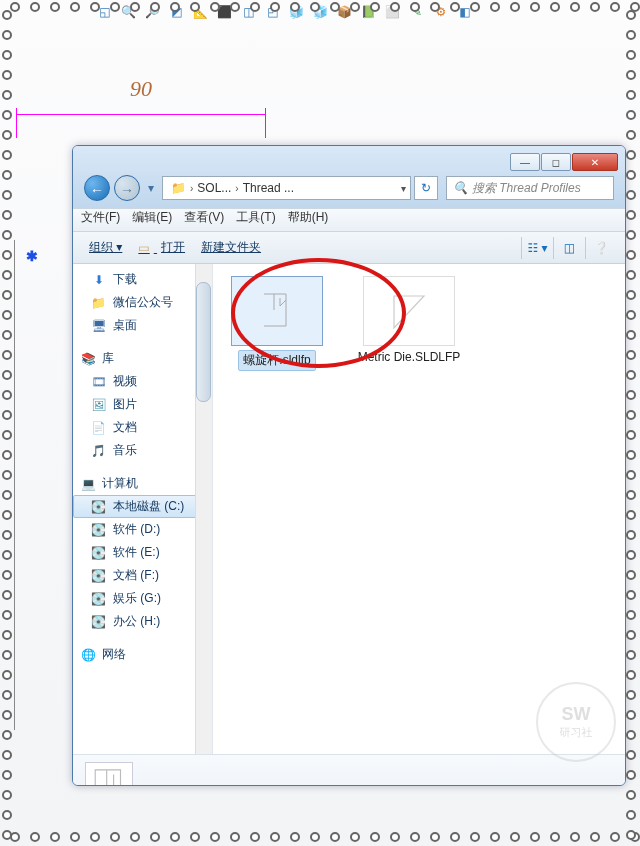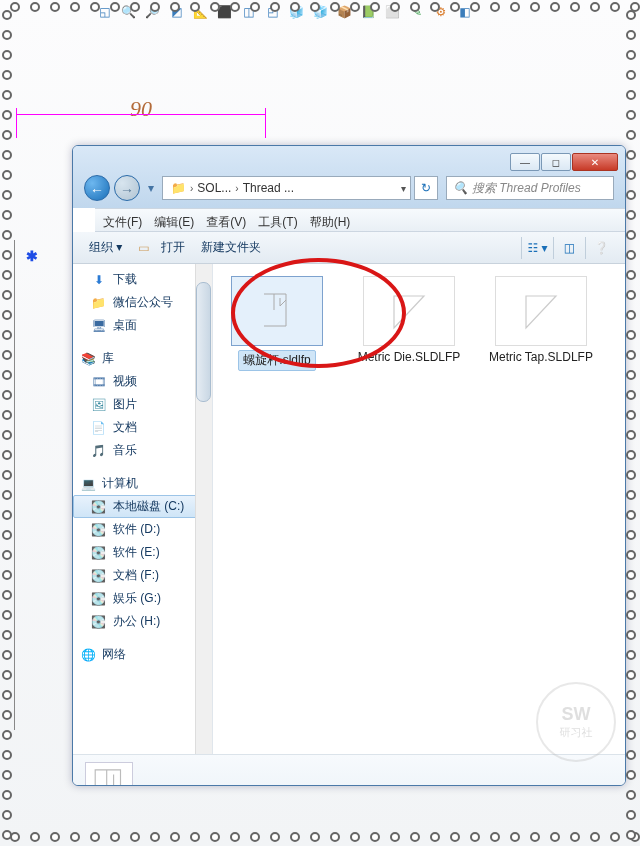--- a/index.html
+++ b/index.html
@@ -9,21 +9,21 @@
     .stamp-dot { position: absolute; width: 10px; height: 10px; border-radius: 50%; border: 2px solid #666; background: #fff; }
 
     .cad-area { position: absolute; top: 0; left: 0; width: 100%; height: 100%; background: linear-gradient(180deg, #fcfcfd 0%, #f2f4f6 100%); }
     .toolbar-icons { position: absolute; top: 2px; left: 95px; display: flex; gap: 4px; }
     .tb-icon { width: 20px; height: 20px; display: flex; align-items: center; justify-content: center; color: #3b7dbb; }
 
     .dim-line { position: absolute; top: 108px; left: 16px; width: 250px; height: 30px; }
     .dim-line .hline { position: absolute; top: 6px; left: 0; width: 100%; height: 1px; background: #f0f; }
     .dim-line .v1, .dim-line .v2 { position: absolute; top: 0; width: 1px; height: 30px; background: #f0f; }
     .dim-line .v1 { left: 0; } .dim-line .v2 { right: 0; }
-    .dim-label { position: absolute; top: 96px; left: 130px; color: #b36b3a; font-size: 22px; font-family: "Times New Roman", serif; font-style: italic; }
+    .dim-label { position: absolute; top: 76px; left: 130px; color: #b36b3a; font-size: 22px; font-family: "Times New Roman", serif; font-style: italic; }
     .sketch-box { position: absolute; left: 14px; top: 240px; width: 62px; height: 490px; }
     .sketch-box .vline { position: absolute; top: 0; left: 0; width: 1px; height: 100%; background: #888; }
     .sketch-box .vline2 { position: absolute; top: 0; left: 60px; width: 1px; height: 60px; background: #888; }
     .origin-mark { position: absolute; top: 248px; left: 26px; color: #1e4de6; font-size: 14px; font-weight: bold; }
 
     .win7-window { position: absolute; top: 145px; left: 72px; width: 554px; height: 641px; background: #fff; border: 1px solid #4b79a8; border-radius: 6px; box-shadow: 0 0 8px rgba(0,0,60,.25); overflow: hidden; }
     .win7-frame { background: linear-gradient(180deg, #d9e8f7, #c0d7ed); padding: 5px; }
     .titlebar { height: 22px; display: flex; justify-content: flex-end; align-items: center; background: transparent; padding: 0 2px; }
     .winbtn { width: 30px; height: 18px; margin-left: 1px; border: 1px solid #7a98b6; background: linear-gradient(#f4f9fd, #dbe8f4); border-radius: 2px; display: flex; align-items: center; justify-content: center; font-size: 10px; color: #444; }
     .winbtn.close { width: 46px; background: linear-gradient(#e98a7f, #c73a27); color: #fff; border-color: #a32; }
@@ -31,23 +31,23 @@
     .navback { width: 26px; height: 26px; border-radius: 50%; background: radial-gradient(circle at 30% 30%, #6db7ef, #1a6fb8); border: 1px solid #2a6aa8; display: flex; align-items: center; justify-content: center; color: #fff; font-size: 14px; }
     .navback.fwd { background: radial-gradient(circle at 30% 30%, #d8e5ef, #b0c3d2); color: #5a7a96; }
     .chev-btn { width: 14px; height: 20px; display: flex; align-items: center; justify-content: center; color: #4474a4; }
     .addrbar { flex: 1; height: 24px; background: #fff; border: 1px solid #9ab; display: flex; align-items: center; padding: 0 4px; font-size: 12px; color: #333; }
     .addrbar .seg { padding: 0 4px; display: flex; align-items: center; gap: 4px; }
     .addrbar .chev { color: #555; font-size: 10px; }
     .refresh-btn { width: 24px; height: 24px; border: 1px solid #9ab; background: #fff; margin-left: -1px; color: #1a6fb8; display: flex; align-items: center; justify-content: center; }
     .searchbar { width: 168px; height: 24px; background: #fff; border: 1px solid #9ab; margin-left: 4px; display: flex; align-items: center; padding: 0 6px; color: #888; font-style: italic; }
     .searchbar .sicon { color: #5b8cc2; margin-right: 4px; }
 
-    .menubar { height: 24px; background: linear-gradient(#f7fafd, #e9eff5); border-top: 1px solid #ccd6e1; border-bottom: 1px solid #ccd6e1; display: flex; align-items: flex-end; padding: 0 8px; gap: 12px; color: #333; margin-left: 22px; }
+    .menubar { height: 24px; background: linear-gradient(#f7fafd, #e9eff5); border-top: 1px solid #ccd6e1; border-bottom: 1px solid #ccd6e1; display: flex; align-items: flex-start; padding: 0 8px; gap: 12px; color: #333; }
     .cmdbar { height: 32px; background: linear-gradient(#f3f7fb, #e3ebf2); border-bottom: 1px solid #c8d2dc; display: flex; align-items: center; padding: 0 8px; color: #163a61; }
-    .cmdbar .btn { padding: 4px 8px; display: flex; align-items: center; gap: 4px; }
+    .cmdbar .btn { padding: 4px 8px; display: flex; align-items: center; gap: 4px; text-decoration: underline; }
     .cmdbar .spacer { flex: 1; }
     .view-toggle { width: 32px; height: 22px; border-left: 1px solid #c0cedb; display: flex; align-items: center; justify-content: center; color: #1a6fb8; }
 
     .body { display: flex; height: 490px; }
     .navpane { width: 140px; background: #fff; border-right: 1px solid #e0e6ec; overflow-y: auto; padding: 4px 0; }
     .navitem { display: flex; align-items: center; gap: 6px; padding: 3px 6px 3px 18px; color: #163a61; font-size: 12px; white-space: nowrap; }
     .navitem.selected { background: linear-gradient(#e8f2fc, #cfe5f7); border: 1px solid #9cc4e7; border-radius: 2px; padding: 2px 5px 2px 17px; }
     .navitem .icon { width: 16px; height: 16px; display: flex; align-items: center; justify-content: center; }
     .navgroup { margin-bottom: 10px; }
     .navhead { padding: 3px 6px 3px 8px; display: flex; align-items: center; gap: 6px; color: #163a61; }
@@ -404,28 +404,20 @@
           <div class="label">螺旋杆.sldlfp</div>
         </div>
         <div class="fileitem">
           <div class="thumb">
             <svg viewBox="0 0 50 50">
               <path d="M10 10 L 40 10 L 10 42 Z" stroke="#ccc" fill="none" stroke-width="1.2"></path>
             </svg>
           </div>
           <div class="label">Metric Die.SLDLFP</div>
         </div>
-        <div class="fileitem">
-          <div class="thumb">
-            <svg viewBox="0 0 50 50">
-              <path d="M10 10 L 40 10 L 10 42 Z" stroke="#ccc" fill="none" stroke-width="1.2"></path>
-            </svg>
-          </div>
-          <div class="label">Metric Tap.SLDLFP</div>
-        </div>
       </div>
   </div>
 
   <div class="detailbar">
     <div class="bigthumb">
       <svg viewBox="0 0 40 40">
           <path d="M8 6 L 30 6 L 30 36 L 8 36 Z M 18 6 L 18 20 M 24 10 L 24 22" stroke="#bbb" fill="none"></path>
         </svg>
     </div>
     <div class="info">

